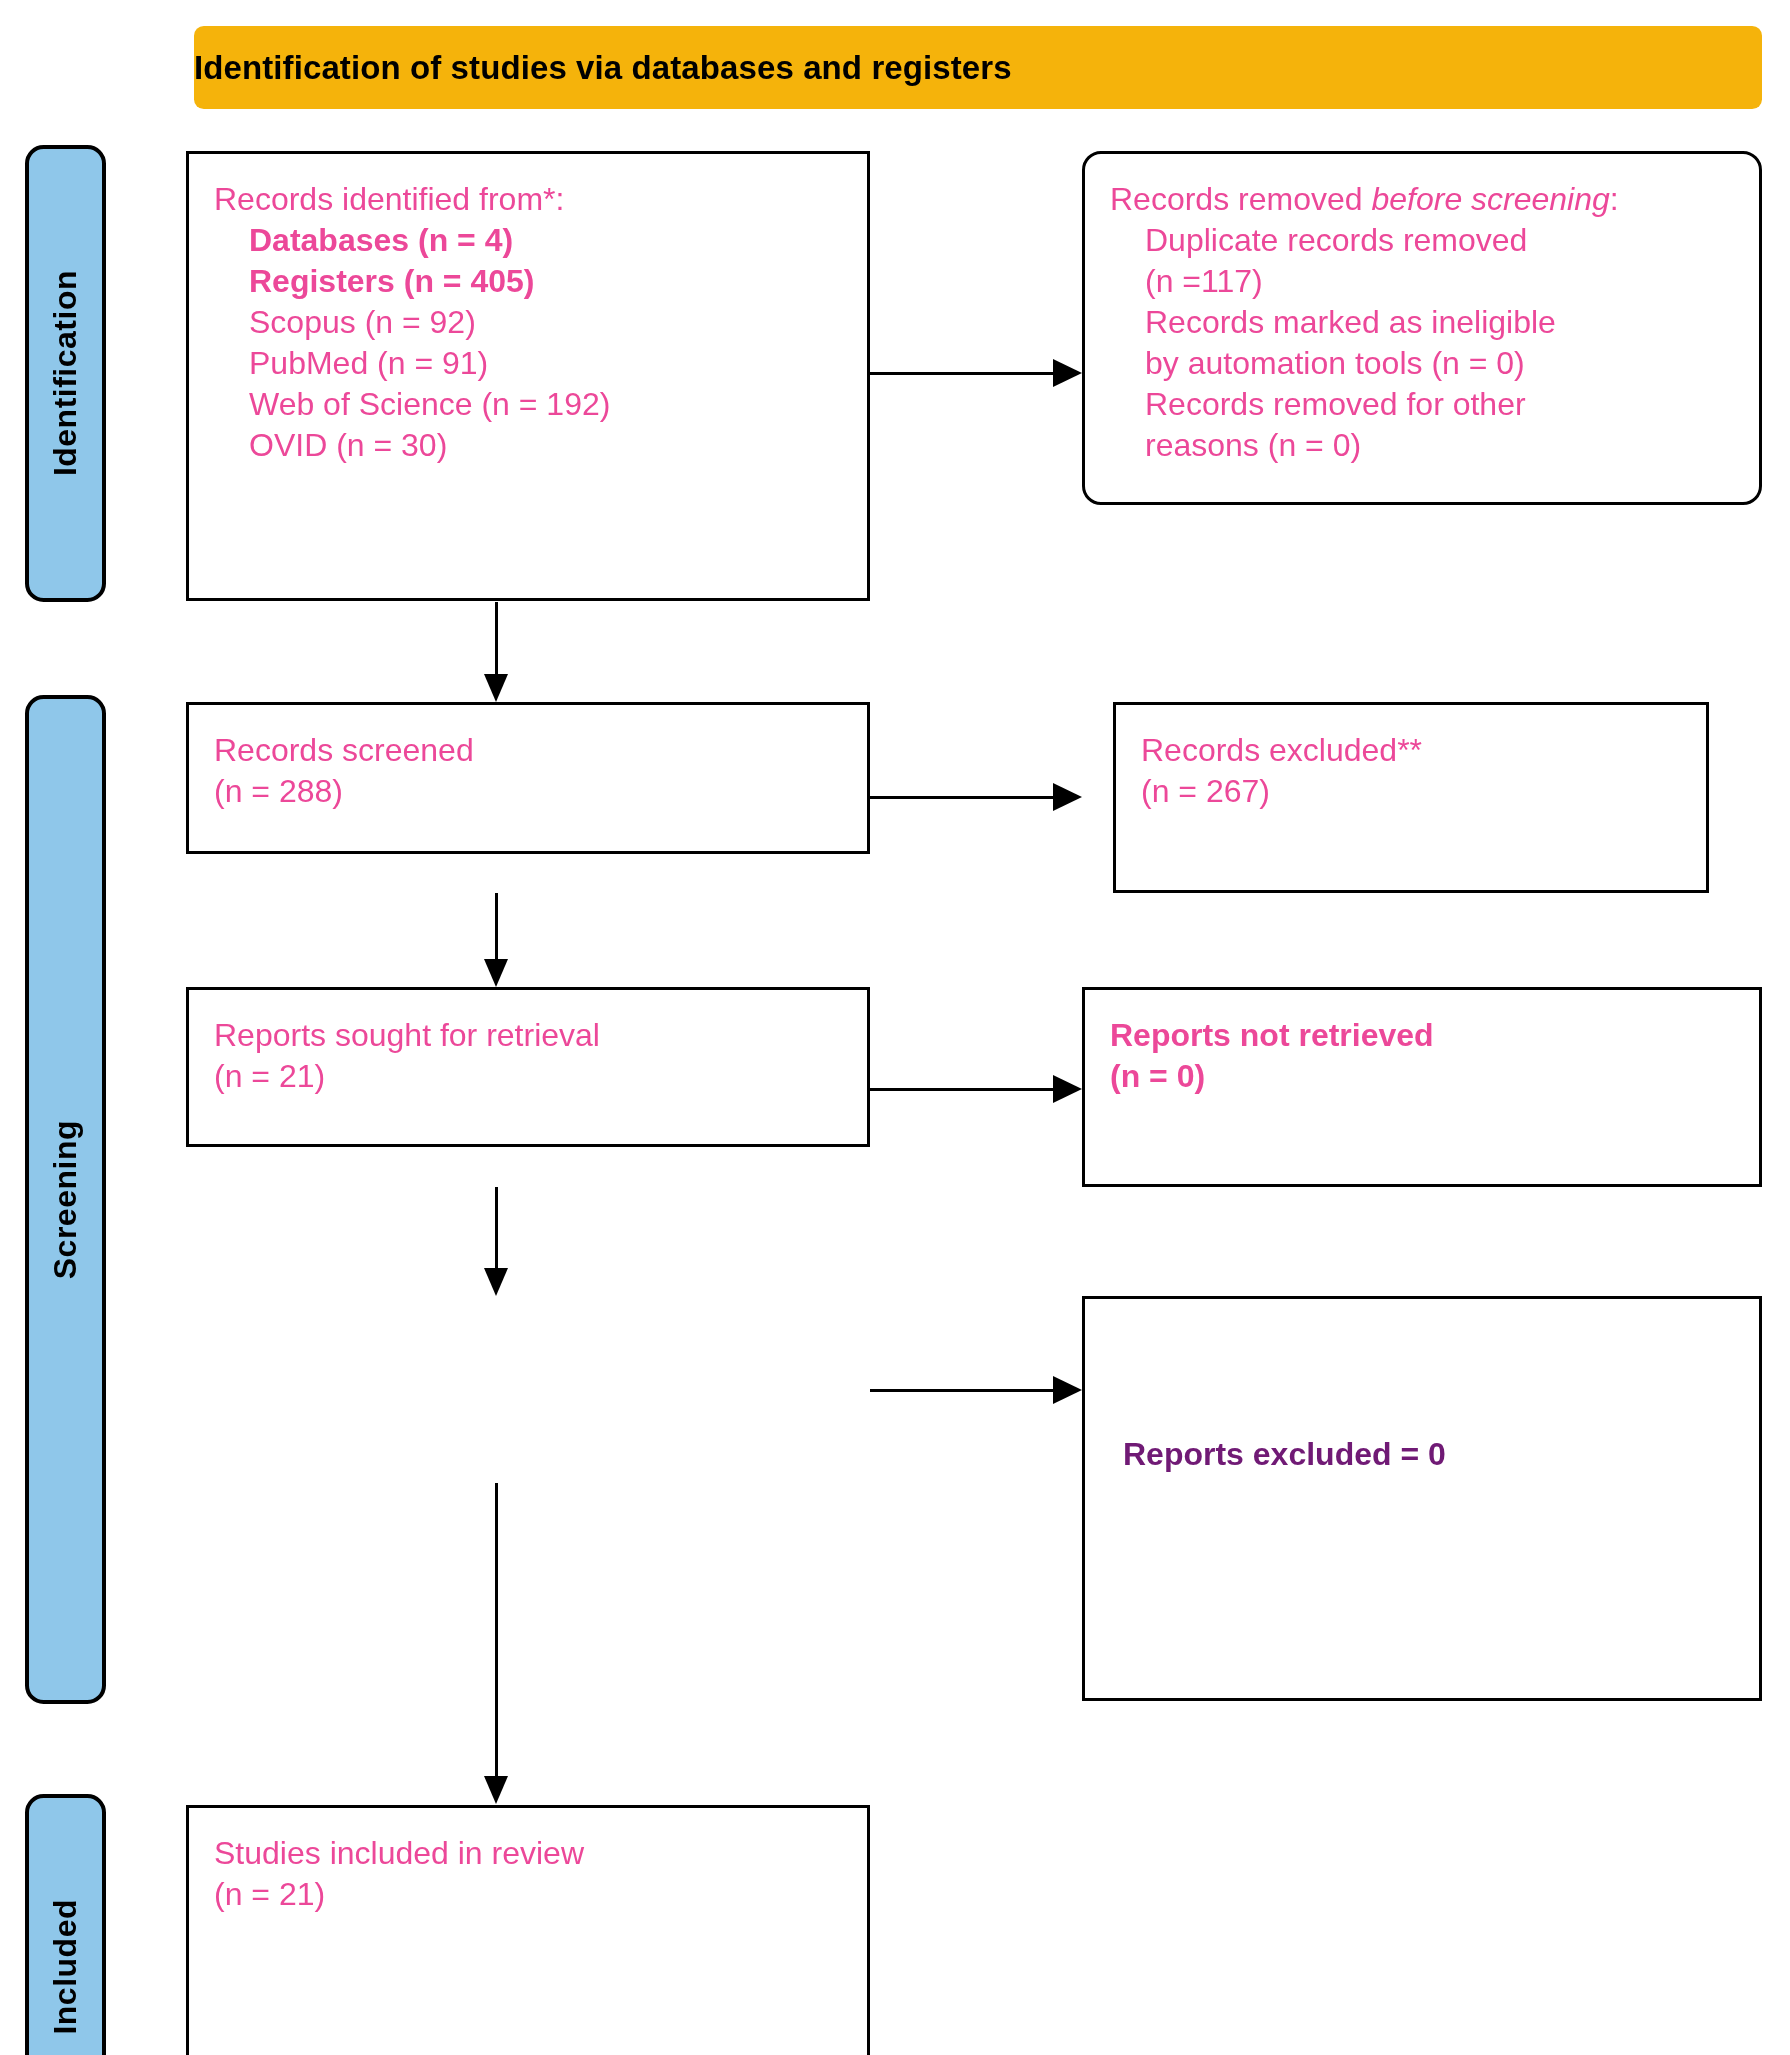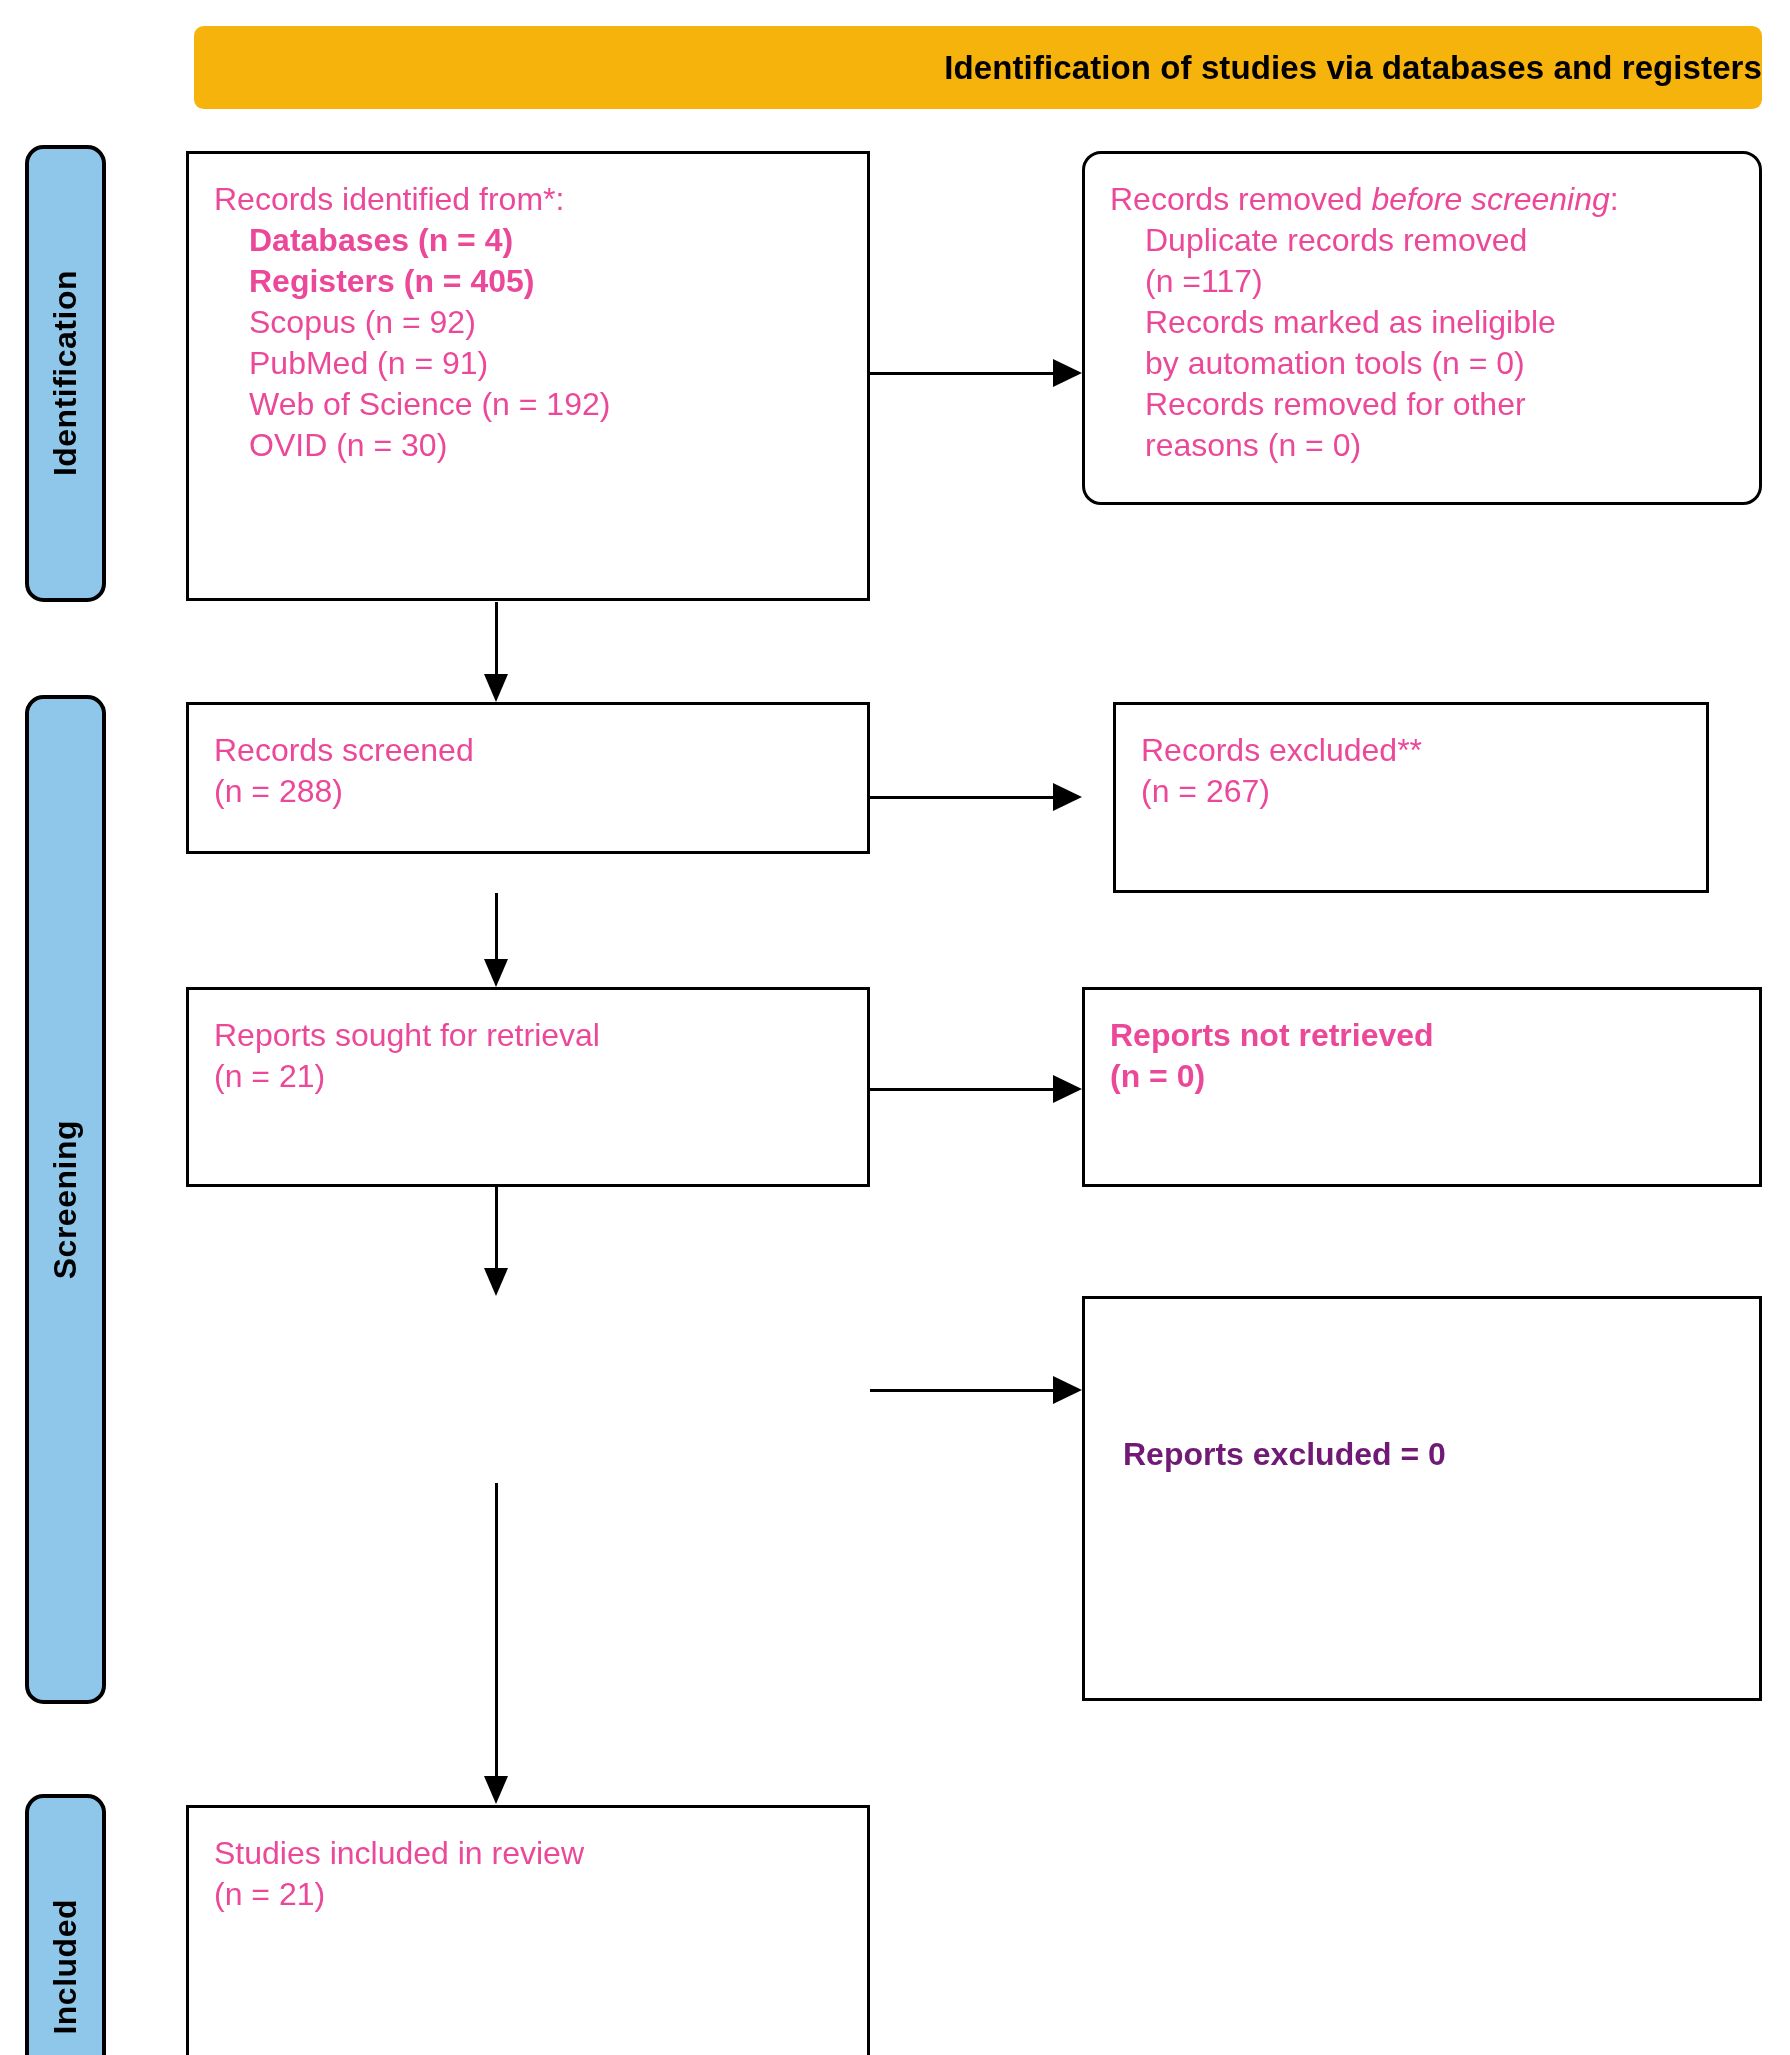--- a/index.html
+++ b/index.html
@@ -20,21 +20,21 @@
   .banner {
     position: absolute;
     left: 194px;
     top: 26px;
     width: 1568px;
     height: 83px;
     background: #F5B30B;
     border-radius: 9.8px;
     display: flex;
     align-items: center;
-    justify-content: flex-end;
+    justify-content: flex-start;
     box-sizing: border-box;
   }
   .banner-title {
     font-size: 33px;
     font-weight: bold;
     color: #000000;
     letter-spacing: 0.1px;
     text-align: center;
   }
 
@@ -79,21 +79,21 @@
     white-space: pre-wrap;
   }
   .box-text b { font-weight: bold; }
   .box-text i { font-style: italic; }
   .indent { display: inline-block; width: 35px; }
 
   #box-identified   { left: 186px;  top: 151px;  width: 684px; height: 450px; }
   #box-removed      { left: 1082px; top: 151px;  width: 680px; height: 354px; border-radius: 19px; }
   #box-screened     { left: 186px;  top: 702px; width: 684px; height: 152px; }
   #box-excluded     { left: 1082px; top: 702px; width: 596px; height: 191px; margin-left: 31px; }
-  #box-sought       { left: 186px;  top: 987px; width: 684px; height: 200px; }
+  #box-sought       { left: 186px;  top: 987px; width: 684px; height: 160px; }
   #box-notretrieved { left: 1082px; top: 987px; width: 680px; height: 200px; font-weight: bold; }
   #box-assessed     { left: 186px;  top: 1296px; width: 684px; height: 187px; }
   #box-repexcluded  { left: 1082px; top: 1296px; width: 680px; height: 405px; }
   #box-included     { left: 186px;  top: 1805px; width: 684px; height: 312px; }
 
   #box-repexcluded  { padding-top: 0; }
   .repexcluded-text {
     position: absolute;
     left: 38px;
     top: 137px;

